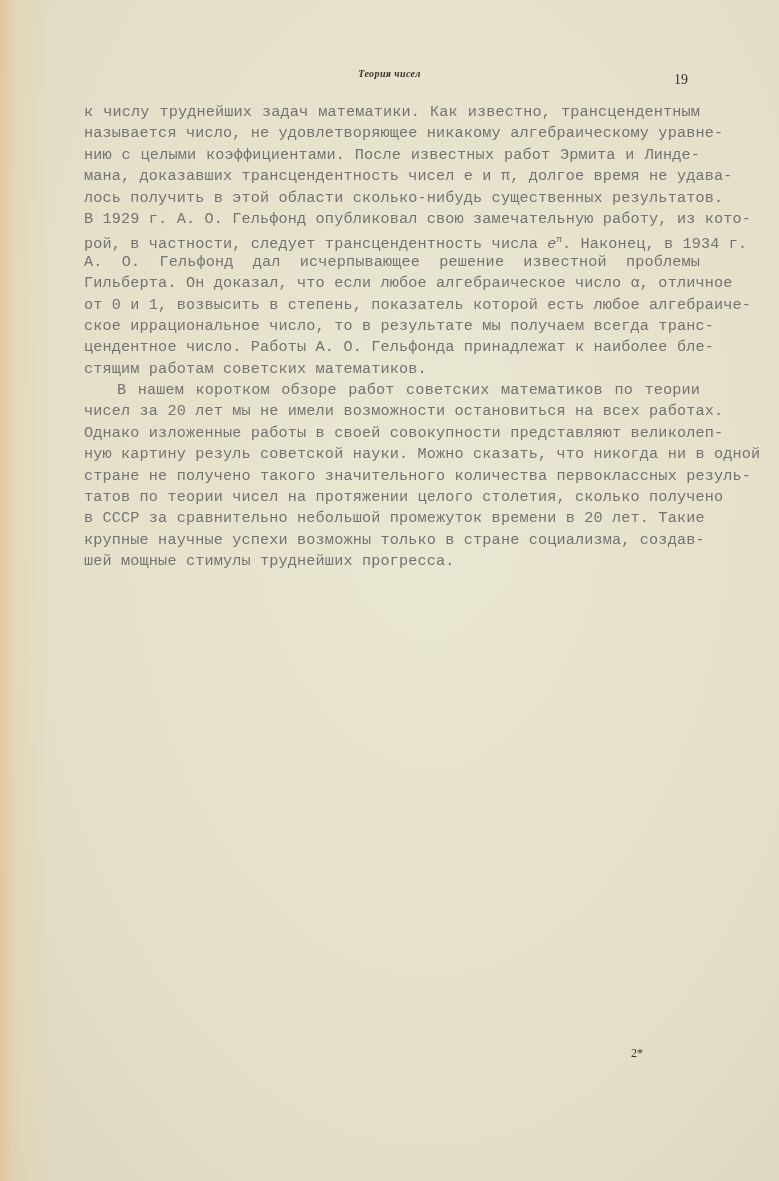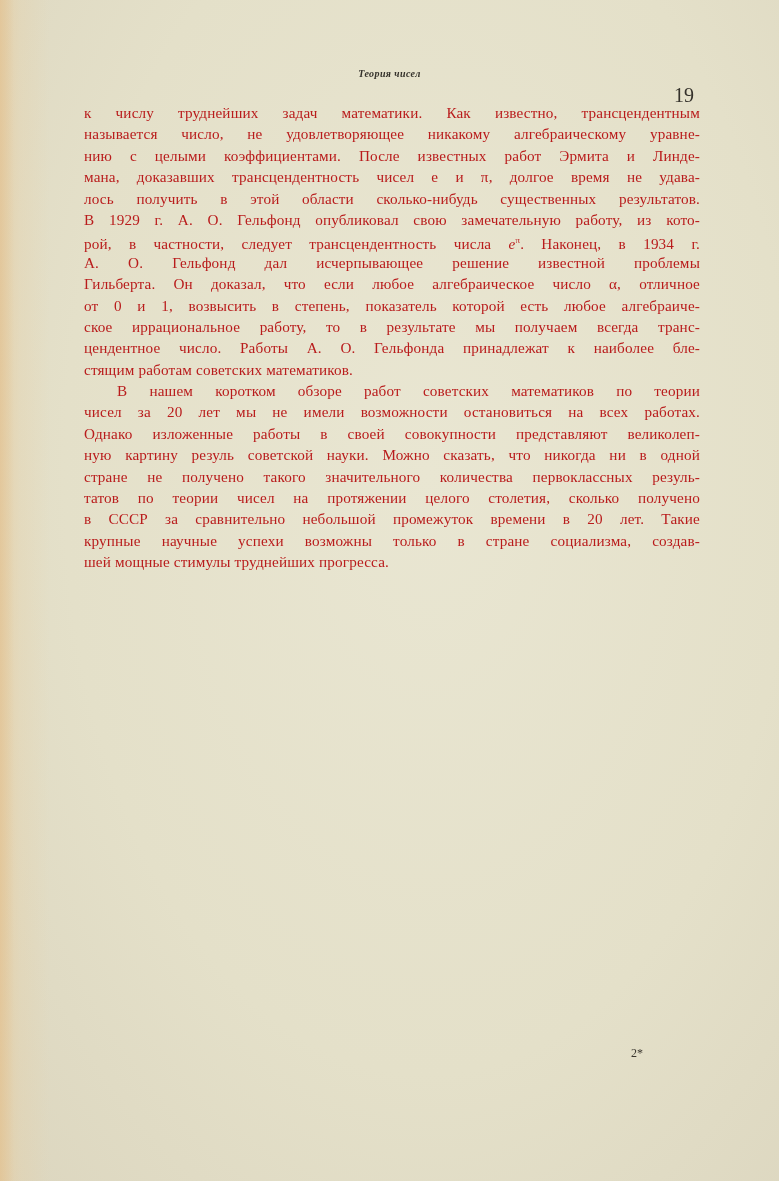--- a/index.html
+++ b/index.html
@@ -38,41 +38,41 @@
       font-family: "Liberation Serif", serif;
       font-style: italic;
       font-weight: bold;
       font-size: 10px;
       letter-spacing: 0.4px;
       color: #34312b;
     }
     .page-number {
       position: absolute;
       left: 674px;
-      top: 16px;
+      top: 4px;
       font-family: "Liberation Serif", serif;
-      font-size: 20px;
+      font-size: 14px;
       color: #34312b;
     }
     .text-block {
       position: absolute;
       left: 84px;
       top: 102px;
       width: 616px;
     }
     .line {
       display: block;
       height: 21.4px;
       line-height: 21.4px;
-      font-family: Liberation Serif, serif;
+      font-family: Liberation Mono, monospace;
       font-size: 15.2px;
       text-align: justify;
       text-align-last: justify;
       white-space: nowrap;
-      color: #b91c1c;
+      color: #737373;
       letter-spacing: 0.15px;
     }
     .line.last {
       text-align-last: left;
     }
     .line.indent {
       padding-left: 33px;
     }
     .folio-signature {
       position: absolute;
@@ -105,21 +105,21 @@
     <span class="line">к числу труднейших задач математики. Как известно, трансцендентным</span>
     <span class="line">называется число, не удовлетворяющее никакому алгебраическому уравне-</span>
     <span class="line">нию с целыми коэффициентами. После известных работ Эрмита и Линде-</span>
     <span class="line">мана, доказавших трансцендентность чисел e и π, долгое время не удава-</span>
     <span class="line">лось получить в этой области сколько-нибудь существенных результатов.</span>
     <span class="line">В 1929 г. А. О. Гельфонд опубликовал свою замечательную работу, из кото-</span>
     <span class="line">рой, в частности, следует трансцендентность числа <i>e</i><sup style="font-size: 9px;">π</sup>. Наконец, в 1934 г.</span>
     <span class="line">А. О. Гельфонд дал исчерпывающее решение известной проблемы</span>
     <span class="line">Гильберта. Он доказал, что если любое алгебраическое число α, отличное</span>
     <span class="line">от 0 и 1, возвысить в степень, показатель которой есть любое алгебраиче-</span>
-    <span class="line">ское иррациональное работу, то в результате мы получаем всегда транс-</span>
+    <span class="line">ское иррациональное число, то в результате мы получаем всегда транс-</span>
     <span class="line">цендентное число. Работы А. О. Гельфонда принадлежат к наиболее бле-</span>
     <span class="line last">стящим работам советских математиков.</span>
 
     <span class="line indent">В нашем коротком обзоре работ советских математиков по теории</span>
     <span class="line">чисел за 20 лет мы не имели возможности остановиться на всех работах.</span>
     <span class="line">Однако изложенные работы в своей совокупности представляют великолеп-</span>
     <span class="line">ную картину резуль советской науки. Можно сказать, что никогда ни в одной</span>
     <span class="line">стране не получено такого значительного количества первоклассных резуль-</span>
     <span class="line">татов по теории чисел на протяжении целого столетия, сколько получено</span>
     <span class="line">в СССР за сравнительно небольшой промежуток времени в 20 лет. Такие</span>

